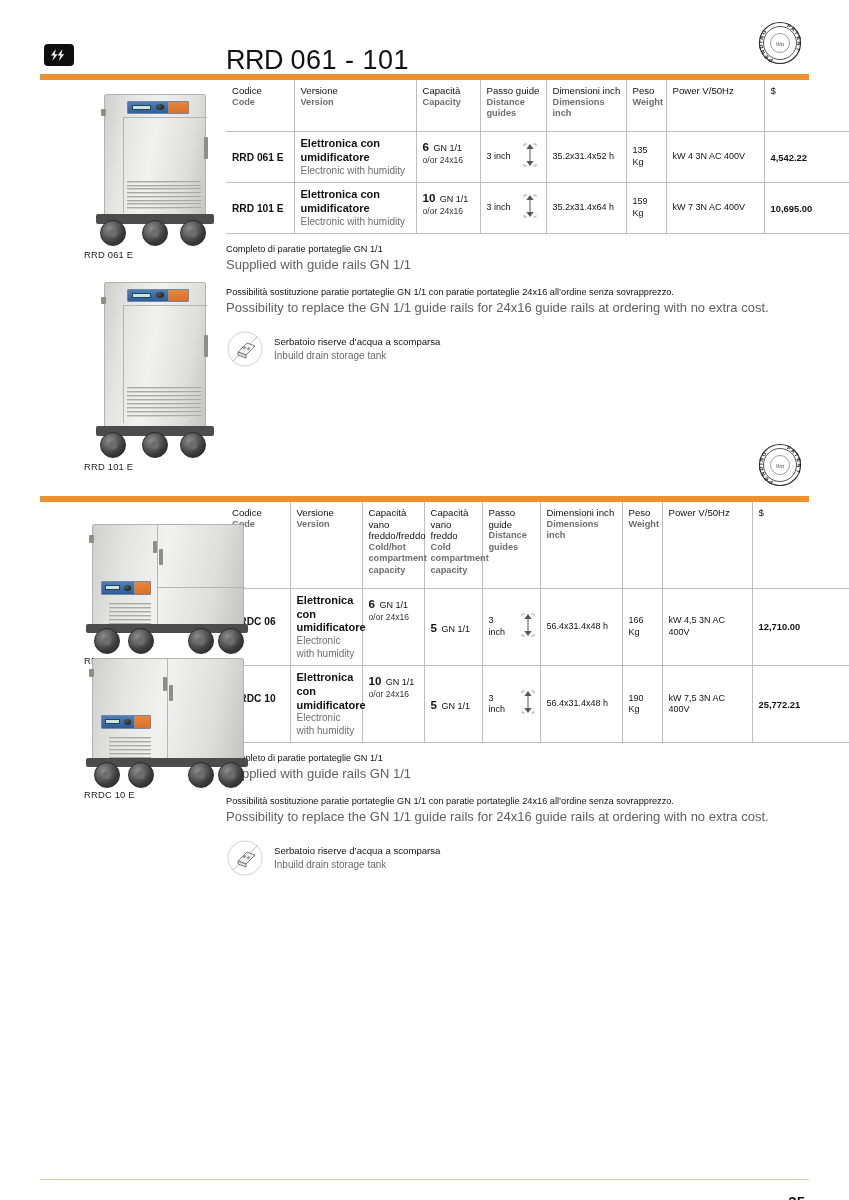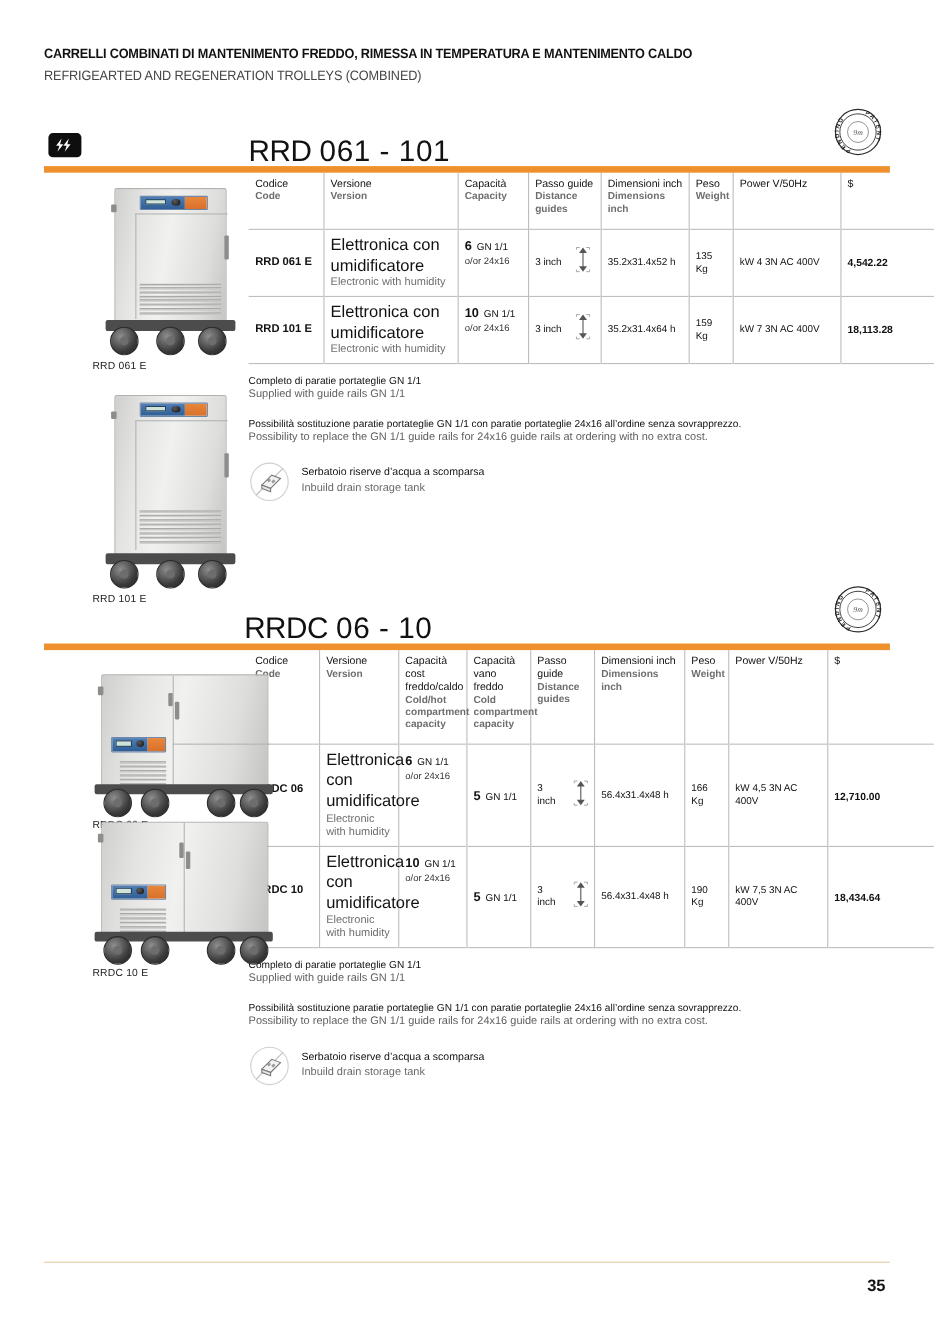--- a/index.html
+++ b/index.html
@@ -75,39 +75,39 @@
   }
   table.spec th:last-child, table.spec td:last-child { border-right:none; }
   table.spec thead th { padding-bottom:12px; }
   table.spec tbody tr { border-top:1px solid #bdbdbd; }
   table.spec tbody tr:last-child { border-bottom:1px solid #bdbdbd; }
 
   .th-it { font-size:9.6px; font-weight:normal; color:#111; line-height:1.22; }
   .th-en { font-size:9.2px; font-weight:bold; color:#6e6e6e; line-height:1.22; }
 
   td.c-code { font-size:10.2px; font-weight:bold; color:#111; }
-  .ver-it { font-size:15px; color:#111; line-height:1.25; }
+  .ver-it { font-size:11px; color:#111; line-height:1.25;font-weight:bold; }
   .ver-en { font-size:10px; color:#6e6e6e; line-height:1.25; }
   .cap-n  { font-size:11.6px; font-weight:bold; color:#111; }
   .cap-u  { font-size:9px; color:#111; }
   .cap-sub{ font-size:8.6px; color:#333; line-height:1.3; }
   .cell-s { font-size:9px; color:#111; line-height:1.3; }
   .cell-b { font-size:9.4px; font-weight:bold; color:#111; }
 
   .guides-cell { display:flex; align-items:center; gap:12px; }
   .arrow-ico { flex:0 0 auto; }
 
   
   table.spec tbody td { vertical-align:middle; }
   table.spec tbody td.top { vertical-align:top; }
 
   
   .notes { margin-top:9px; }
   .note-it { font-size:9.2px; color:#111; line-height:1.35; }
-  .note-en { font-size:10px; color:#5f5f5f; line-height:1.35; }
+  .note-en { font-size:13px; color:#5f5f5f; line-height:1.35; }
   .note-gap { height:13px; }
 
   .tank {
     display:flex; align-items:center; gap:10px;
     margin-top:14px;
   }
   .tank-ico { flex:0 0 auto; width:38px; height:38px; }
   .tank-txt-it { font-size:9.6px; color:#111; line-height:1.35; }
   .tank-txt-en { font-size:10px; color:#6a6a6a; line-height:1.35; }
 
@@ -165,24 +165,20 @@
   .pageno {
     position:absolute; right:44px; bottom:22px;
     font-size:15px; font-weight:bold; color:#111;
   }
 </style>
 </head>
 <body>
 
 <div class="page">
 
-  <div class="page-header">
-    <div class="hdr-it">CARRELLI COMBINATI DI MANTENIMENTO FREDDO, RIMESSA IN TEMPERATURA E MANTENIMENTO CALDO</div>
-    <div class="hdr-en">REFRIGEARTED AND REGENERATION TROLLEYS (COMBINED)</div>
-  </div>
 
   <div class="section sec-rrd">
 
     <div class="sec-titlerow">
       <div class="elec-badge">
         <svg width="20" height="14" viewBox="0 0 20 14">
           <path d="M7 1 L2 7.6 L5 7.6 L3.2 13 L8.6 6.2 L5.6 6.2 Z" fill="#fff"></path>
           <path d="M13.6 1 L8.6 7.6 L11.6 7.6 L9.8 13 L15.2 6.2 L12.2 6.2 Z" fill="#fff"></path>
         </svg>
       </div>
@@ -369,21 +365,21 @@
                     <path d="M7 1 L3.4 6 L10.6 6 Z" fill="#555"></path>
                     <path d="M7 23 L3.4 18 L10.6 18 Z" fill="#555"></path>
                     <path d="M1 3 L1 1 L4 1 M13 3 L13 1 L10 1 M1 21 L1 23 L4 23 M13 21 L13 23 L10 23" fill="none" stroke="#9a9a9a" stroke-width="0.8"></path>
                   </svg>
                 </span>
               </div>
             </td>
             <td class="cell-s">35.2x31.4x64 h</td>
             <td class="cell-s">159 Kg</td>
             <td class="cell-s">kW 7  3N AC 400V</td>
-            <td class="cell-b">18,113.28</td>
+            <td class="cell-b">10,695.00</td>
           </tr>
         </tbody>
       </table>
 
       <div class="notes">
         <div class="note-it">Completo di paratie portateglie GN 1/1</div>
         <div class="note-en">Supplied with guide rails GN 1/1</div>
         <div class="note-gap"></div>
         <div class="note-it">Possibilità sostituzione paratie portateglie GN 1/1 con paratie portateglie 24x16 all’ordine senza sovrapprezzo.</div>
         <div class="note-en">Possibility to replace the GN 1/1 guide rails for 24x16 guide rails at ordering with no extra cost.</div>
@@ -408,23 +404,20 @@
           <span class="tank-txt-it" style="display:block">Serbatoio riserve d’acqua a scomparsa</span>
           <span class="tank-txt-en" style="display:block">Inbuild drain storage tank</span>
         </span>
       </div>
     </div>
   </div>
 
   <div class="section sec-rrdc">
 
     <div class="sec-titlerow">
-      <div class="sec-title" style="left:182px;">
-        <span class="bold">RRDC</span><span>&nbsp;</span><span class="light">06 - 10</span>
-      </div>
       <div class="patent">
         <svg width="46" height="46" viewBox="0 0 46 46">
           <circle cx="23" cy="23" r="20.5" fill="none" stroke="#2b2b2b" stroke-width="1.1"></circle>
           <circle cx="23" cy="23" r="16.5" fill="none" stroke="#2b2b2b" stroke-width="0.8"></circle>
           <circle cx="23" cy="23" r="9.5" fill="none" stroke="#777" stroke-width="0.7"></circle>
           <path id="pt2" d="M23,5.6 a17.4,17.4 0 0,1 0,34.8 a17.4,17.4 0 0,1 0,-34.8" fill="none"></path>
           <text font-family="Liberation Sans, sans-serif" font-size="5.4" font-weight="bold" fill="#1a1a1a" letter-spacing="1.4">
             <textPath href="#pt2" startOffset="6%">PATENT</textPath>
           </text>
           <text font-family="Liberation Sans, sans-serif" font-size="5.4" font-weight="bold" fill="#1a1a1a" letter-spacing="1.4">
@@ -518,21 +511,21 @@
           <tr>
             <th>
               <div class="th-it">Codice</div>
               <div class="th-en">Code</div>
             </th>
             <th>
               <div class="th-it">Versione</div>
               <div class="th-en">Version</div>
             </th>
             <th>
-              <div class="th-it">Capacità cost freddo/caldo</div>
+              <div class="th-it">Capacità vano freddo/freddo</div>
               <div class="th-en">Cold/hot compartment capacity</div>
             </th>
             <th>
               <div class="th-it">Capacità vano freddo</div>
               <div class="th-en">Cold compartment capacity</div>
             </th>
             <th>
               <div class="th-it">Passo guide</div>
               <div class="th-en">Distance guides</div>
             </th>
@@ -610,21 +603,21 @@
                     <path d="M7 1 L3.4 6 L10.6 6 Z" fill="#555"></path>
                     <path d="M7 23 L3.4 18 L10.6 18 Z" fill="#555"></path>
                     <path d="M1 3 L1 1 L4 1 M13 3 L13 1 L10 1 M1 21 L1 23 L4 23 M13 21 L13 23 L10 23" fill="none" stroke="#9a9a9a" stroke-width="0.8"></path>
                   </svg>
                 </span>
               </div>
             </td>
             <td class="cell-s">56.4x31.4x48 h</td>
             <td class="cell-s">190 Kg</td>
             <td class="cell-s">kW 7,5 3N AC 400V</td>
-            <td class="cell-b">18,434.64</td>
+            <td class="cell-b">25,772.21</td>
           </tr>
         </tbody>
       </table>
 
       <div class="notes">
         <div class="note-it">Completo di paratie portateglie GN 1/1</div>
         <div class="note-en">Supplied with guide rails GN 1/1</div>
         <div class="note-gap"></div>
         <div class="note-it">Possibilità sostituzione paratie portateglie GN 1/1 con paratie portateglie 24x16 all’ordine senza sovrapprezzo.</div>
         <div class="note-en">Possibility to replace the GN 1/1 guide rails for 24x16 guide rails at ordering with no extra cost.</div>

